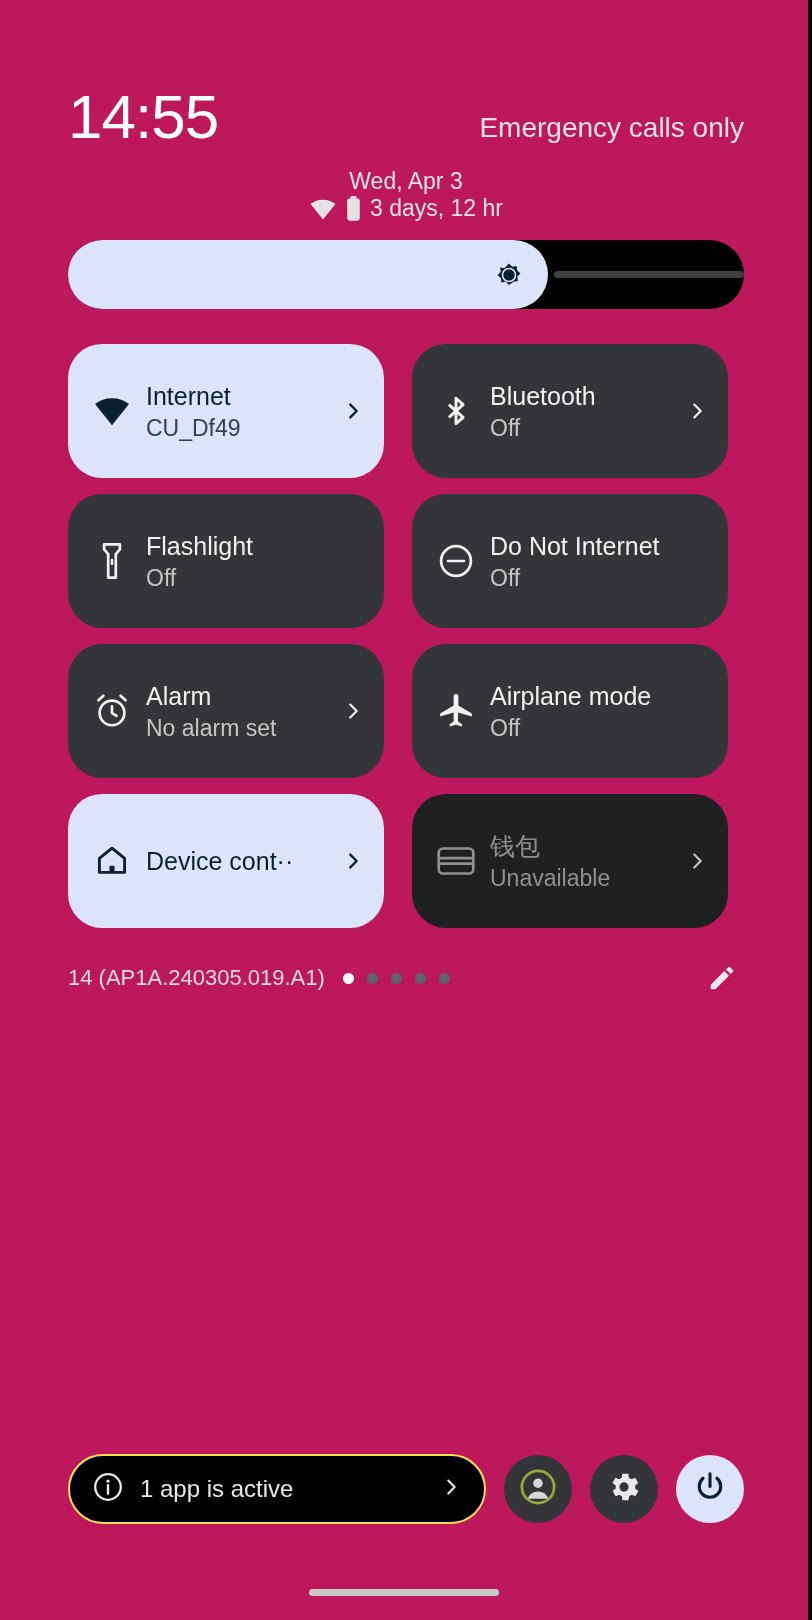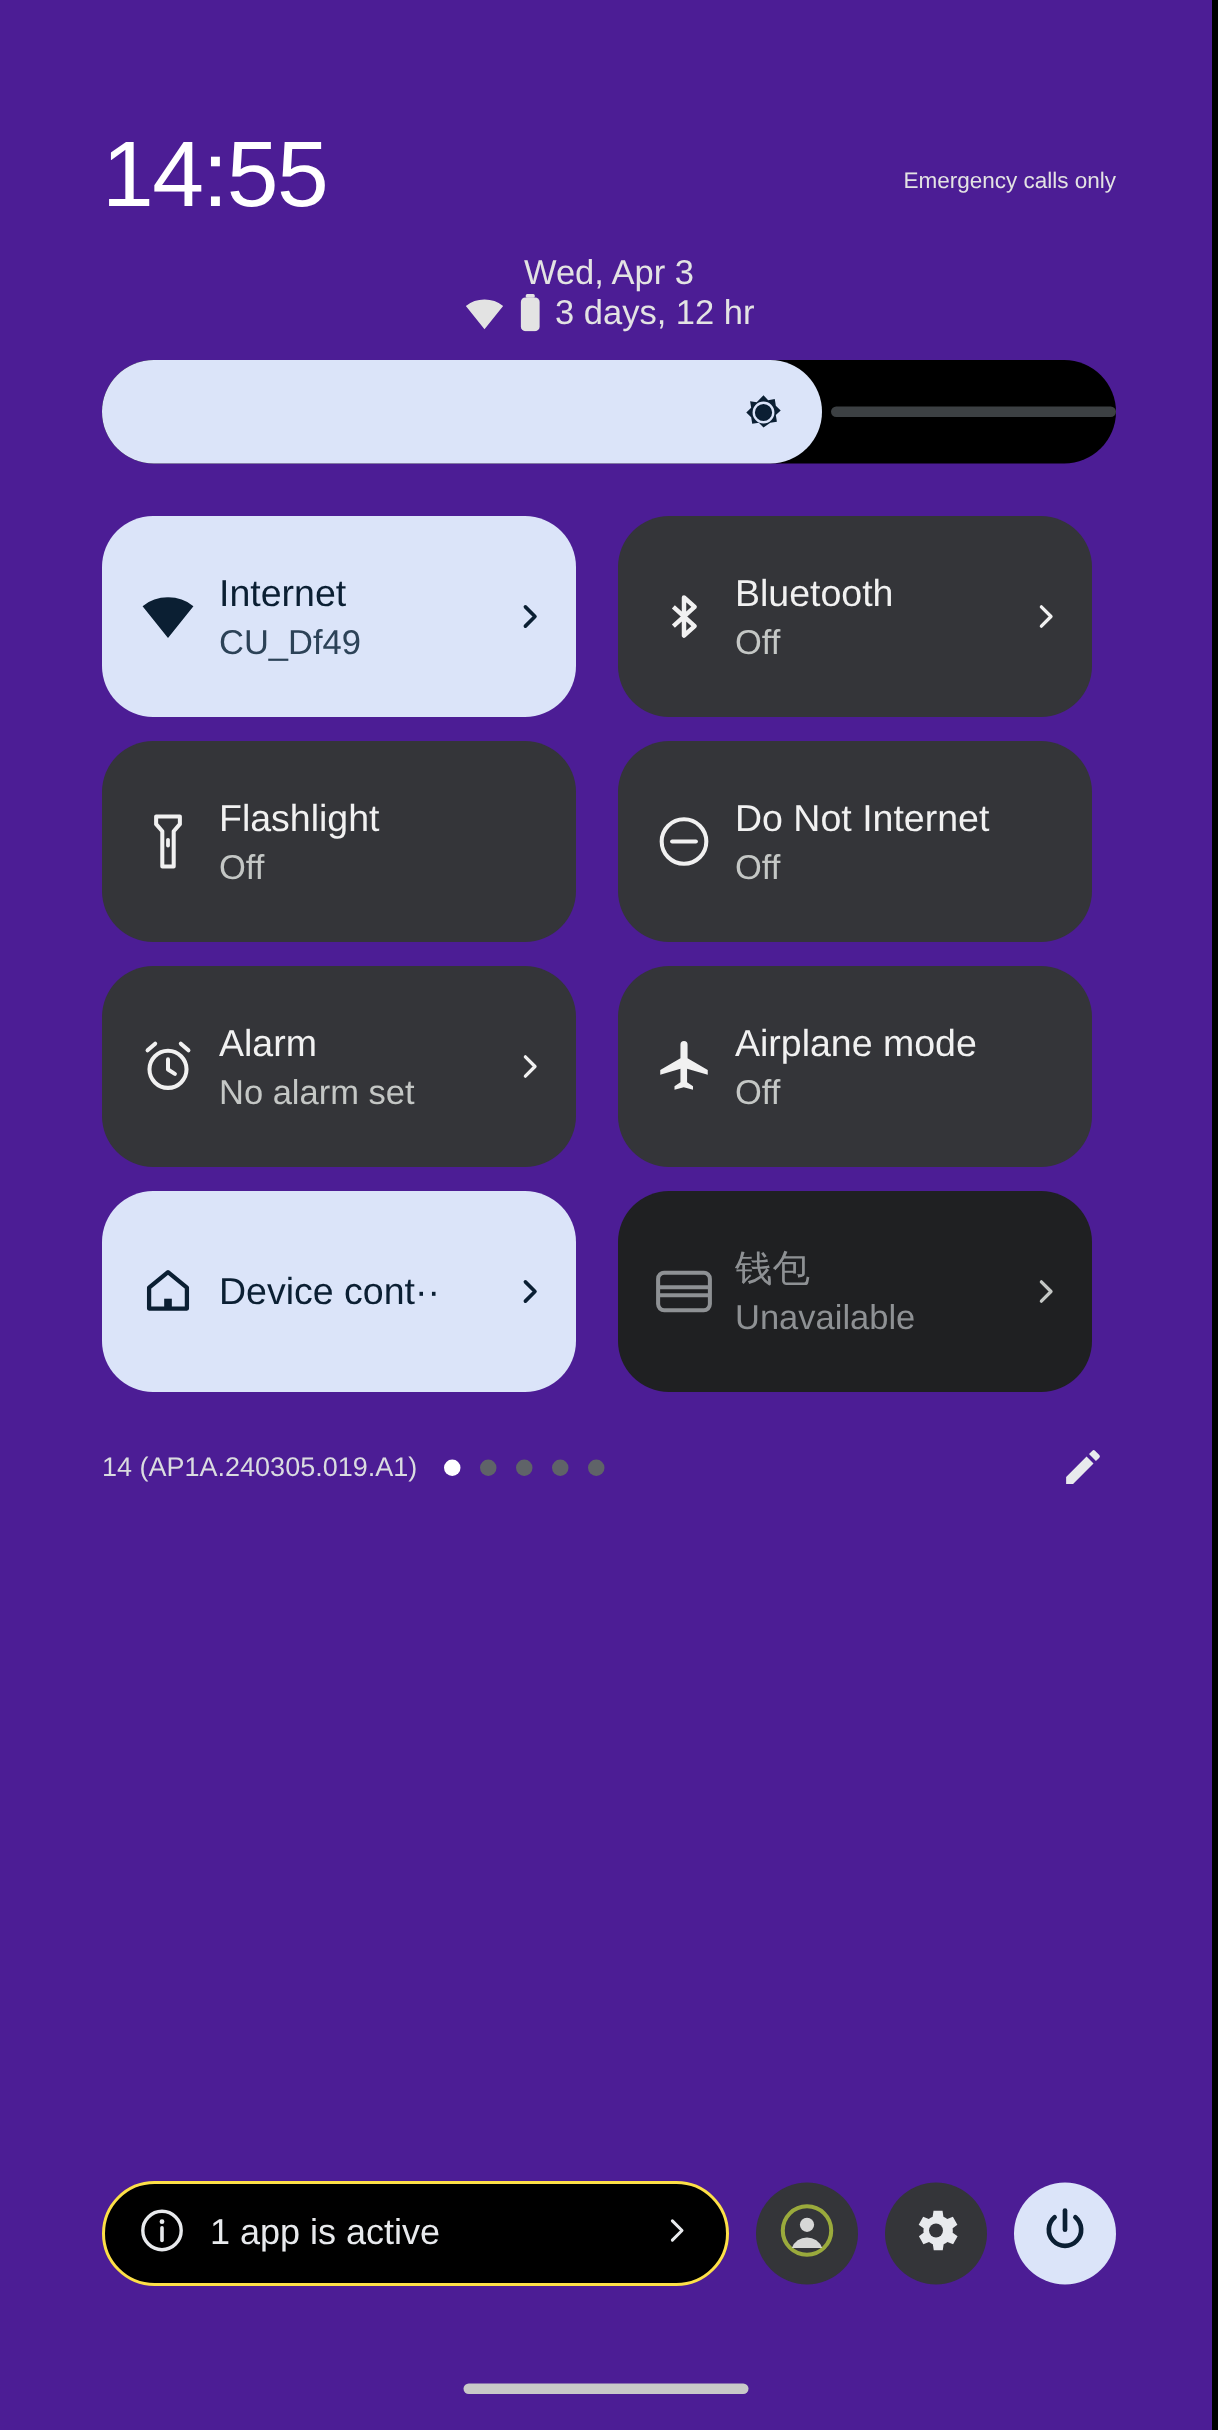--- a/index.html
+++ b/index.html
@@ -2,27 +2,27 @@
 <html><head>
 <meta charset="utf-8">
 <style>
   * { margin:0; padding:0; box-sizing:border-box; }
   html, body {
     width:812px; height:1620px;
     background:#000;
     font-family:"Liberation Sans", sans-serif;
     overflow:hidden;
   }
-  .screen { position:relative; width:808px; height:1620px; background:#4c1d95; }
+  .screen { position:relative; width:808px; height:1620px; background:#be185d; }
 
   
   .header { position:absolute; left:0; top:0; width:812px; padding:0 68px; }
   .hdr-row1 { display:flex; align-items:flex-start; justify-content:space-between; padding-top:88px; }
   .clock { font-size:62px; line-height:58px; color:#fff; font-weight:400; letter-spacing:-1px; }
-  .carrier { font-size:15px; color:#e3e3e3; padding-top:24px; font-weight:400; }
+  .carrier { font-size:28px; color:#e3e3e3; padding-top:24px; font-weight:400; }
   .hdr-row2 { display:flex; align-items:center; justify-content:space-between; padding-top:22px;flex-direction:column; }
   .date { font-size:23px; color:#e3e3e3; }
   .status-right { display:flex; align-items:center; gap:9px; }
   .status-right svg { display:block; }
   .battery-text { font-size:23px; color:#e3e3e3; }
 
   
   .brightness-wrap { position:absolute; left:68px; top:240px; width:676px; height:69px; }
   .brightness-track { position:absolute; left:0; top:0; width:676px; height:69px; border-radius:35px; background:#000; }
   .brightness-rest { position:absolute; right:0; top:31px; width:190px; height:7px; border-radius:4px; background:#3c4043; }
@@ -49,21 +49,21 @@
   .tile.inactive .tile-sub   { color:#c4c7c5; }
   .tile.disabled .tile-label { color:#8e9194; }
   .tile.disabled .tile-sub   { color:#8e9194; }
 
   .tile-chevron { width:22px; min-width:22px; display:flex; align-items:center; justify-content:center; }
   .tile-chevron.hidden { visibility:hidden; }
 
   
   .build-row { position:absolute; left:68px; top:958px; width:676px; height:40px;
                display:flex; align-items:center; }
-  .build-text { font-size:18px; color:#dadce0; white-space:nowrap; }
+  .build-text { font-size:22px; color:#dadce0; white-space:nowrap; }
   .dots { display:flex; align-items:center; gap:13px; margin-left:18px; }
   .dot { width:11px; height:11px; border-radius:50%; background:#5f6368; }
   .dot.on { background:#ffffff; }
   .edit-btn { margin-left:auto; width:44px; height:44px; display:flex; align-items:center; justify-content:center; }
 
   
   .bottom-bar { position:absolute; left:68px; bottom:96px; width:676px; height:70px;
                 display:flex; align-items:center; gap:18px; }
   .active-apps { flex:1; height:70px; border:2px solid #fde047; border-radius:36px;
                  display:flex; align-items:center; padding:0 22px; gap:16px; background:#000; }

